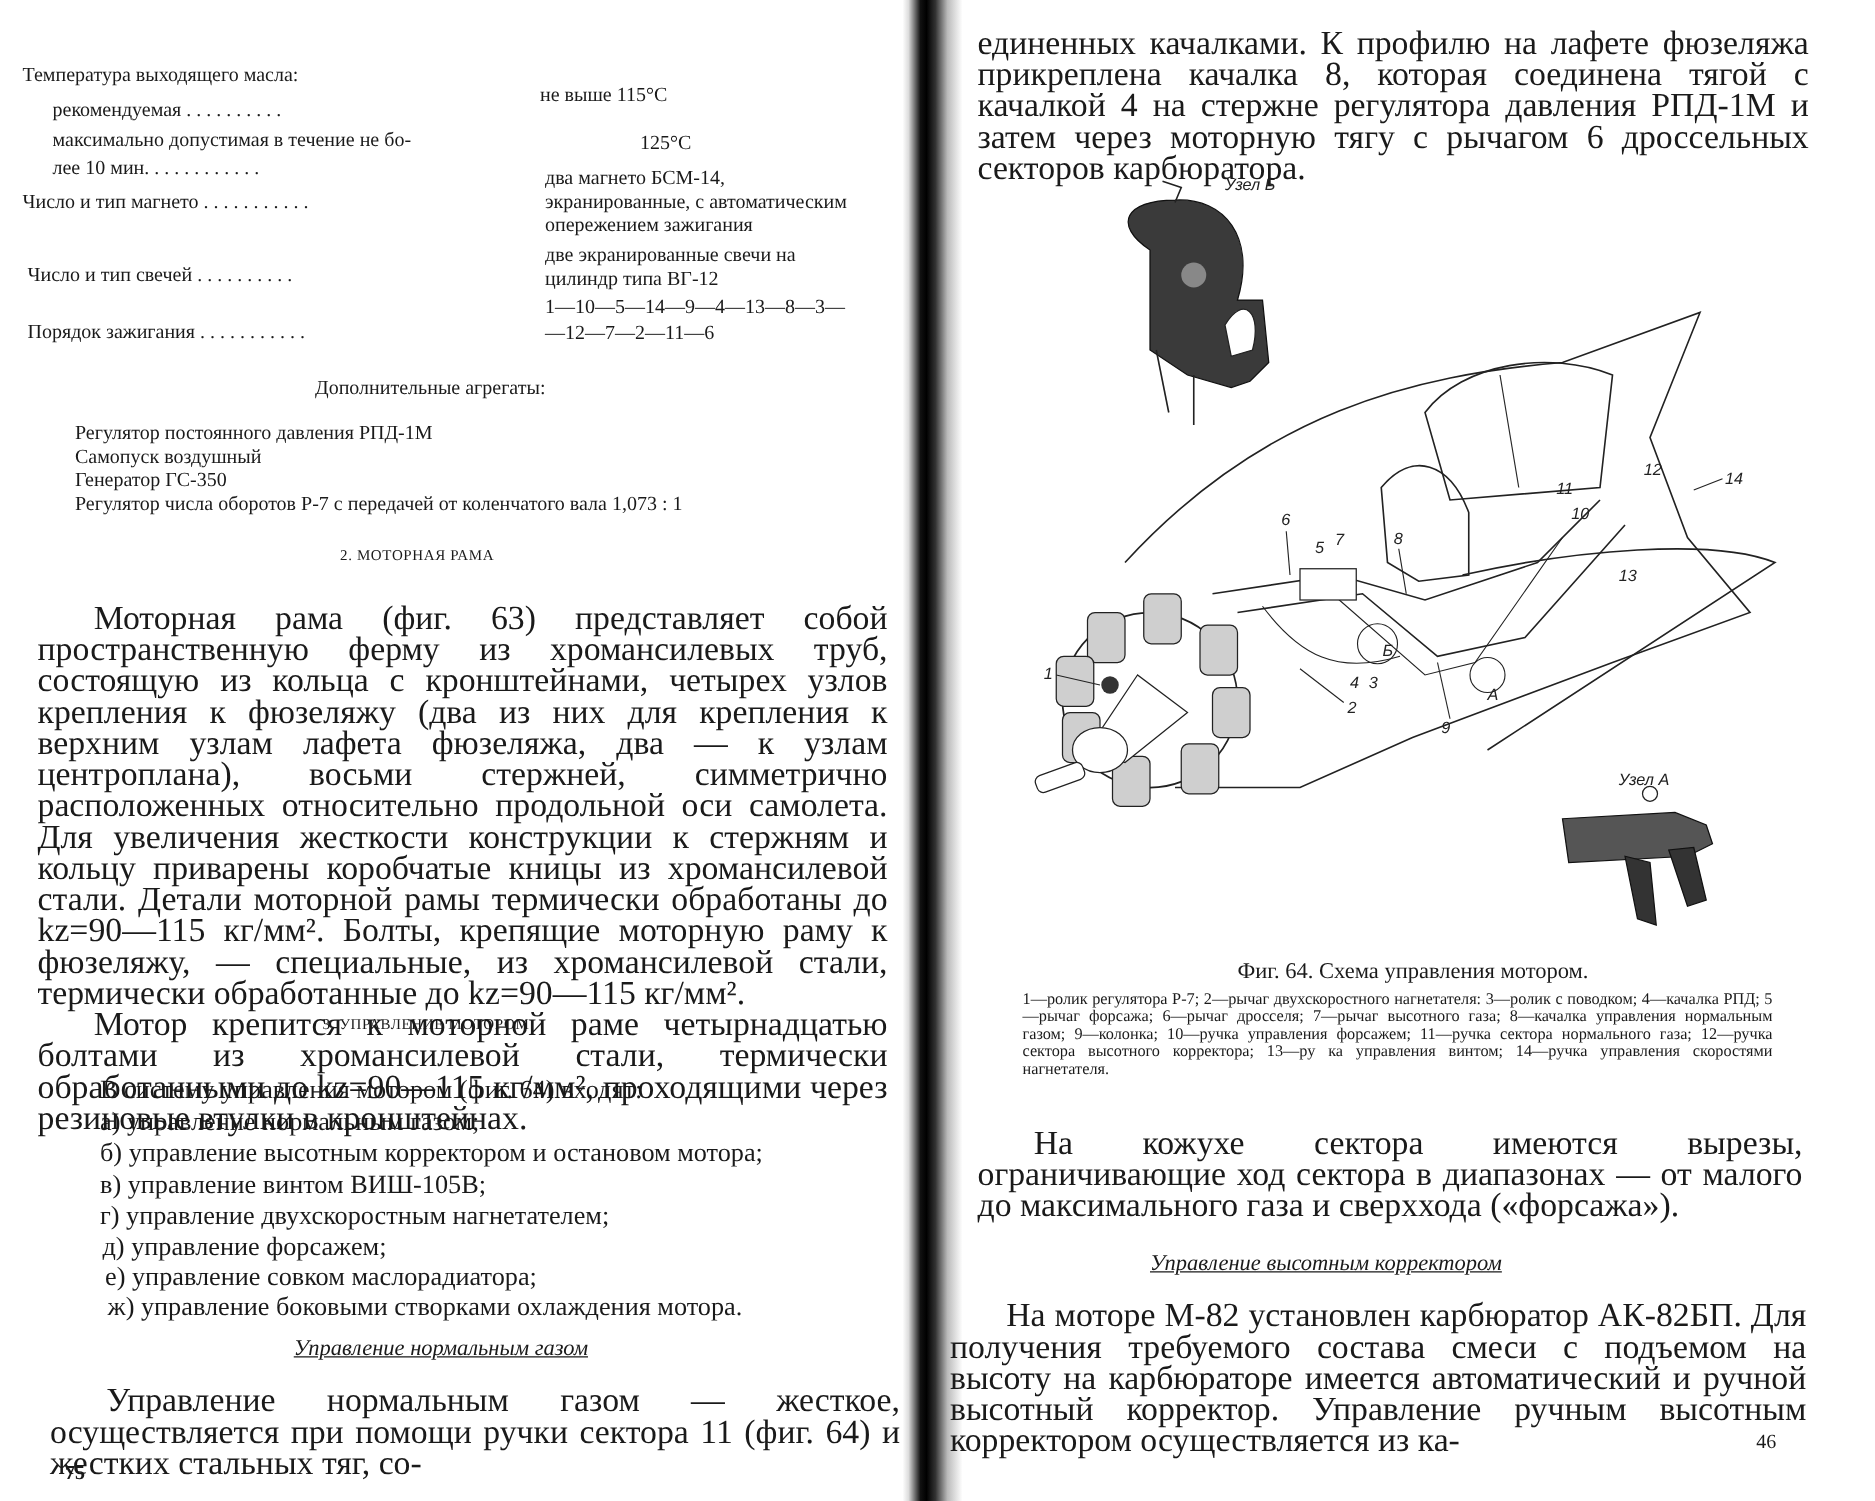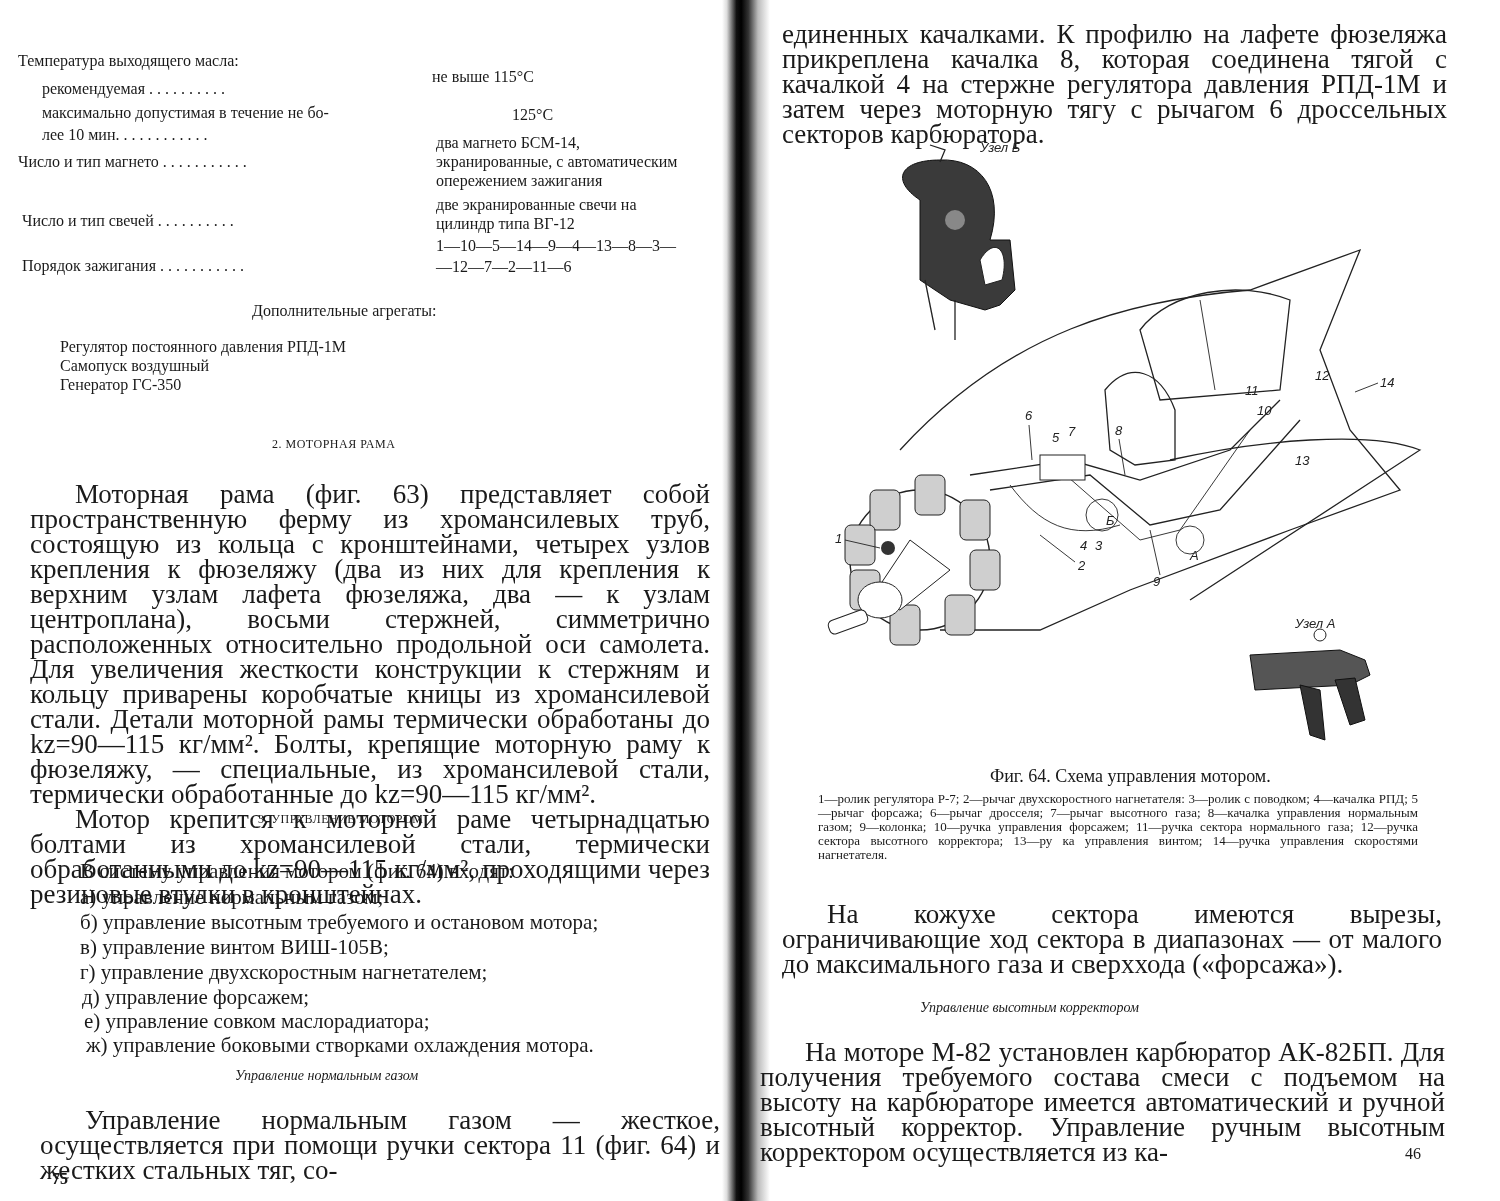--- a/index.html
+++ b/index.html
@@ -10,21 +10,21 @@
   #right { left:760px; width:740px; }
   .gutter { position:absolute; left:722px; top:0; width:48px; height:1201px;
     background:linear-gradient(to right, #fff 0%, #ddd 10%, #111 30%, #000 40%, #333 55%, #bbb 75%, #fff 100%); }
   .abs { position:absolute; white-space:nowrap; }
   .spec-l { font-size:16px; }
   .spec-r { font-size:16px; line-height:19px; white-space:normal; width:260px; }
   .body-text { font-size:27px; line-height:25px; text-align:justify; }
   .body-text p { margin:0; }
   .indent { text-indent:45px; }
   .heading { font-size:12px; letter-spacing:0.5px; }
-  .italic-head { font-style:italic; font-size:14px; }
+  .italic-head { font-style:italic; font-size:18px;text-decoration:underline; }
   .list-item { font-size:21px; line-height:23px; }
   .caption { font-size:18px; }
   .legend { font-size:13px; line-height:14px; text-align:justify; width:600px; white-space:normal; }
   .pagenum { font-size:16px; font-weight:bold; }
   svg .ln { fill:none; stroke:#222; stroke-width:1.3; }
   svg .lnt { fill:none; stroke:#222; stroke-width:0.9; }
   svg text { font-family:"Liberation Sans",sans-serif; font-style:italic; font-size:13px; fill:#222; }
 </style>
 </head>
 <body>
@@ -43,32 +43,33 @@
   <div class="abs spec-l" style="left:22px;top:212px">Число и тип свечей . . . . . . . . . .</div>
   <div class="abs spec-r" style="left:436px;top:195px">две экранированные свечи на цилиндр типа ВГ-12</div>
   <div class="abs spec-l" style="left:22px;top:257px">Порядок зажигания . . . . . . . . . . .</div>
   <div class="abs spec-l" style="left:436px;top:237px">1—10—5—14—9—4—13—8—3—</div>
   <div class="abs spec-l" style="left:436px;top:258px">—12—7—2—11—6</div>
 
   <div class="abs spec-l" style="left:252px;top:302px">Дополнительные агрегаты:</div>
   <div class="abs spec-l" style="left:60px;top:338px">Регулятор постоянного давления РПД-1М</div>
   <div class="abs spec-l" style="left:60px;top:357px">Самопуск воздушный</div>
   <div class="abs spec-l" style="left:60px;top:376px">Генератор ГС-350</div>
+  <div class="abs spec-l" style="left:60px;top:395px">Регулятор числа оборотов Р-7 с передачей от коленчатого вала 1,073 : 1</div>
 
   <div class="abs heading" style="left:272px;top:437px">2. МОТОРНАЯ РАМА</div>
 
   <div class="abs body-text" style="left:30px;top:482px;width:680px;white-space:normal">
     <p class="indent">Моторная рама (фиг. 63) представляет собой пространственную ферму из хромансилевых труб, состоящую из кольца с кронштейнами, четырех узлов крепления к фюзеляжу (два из них для крепления к верхним узлам лафета фюзеляжа, два — к узлам центроплана), восьми стержней, симметрично расположенных относительно продольной оси самолета. Для увеличения жесткости конструкции к стержням и кольцу приварены коробчатые кницы из хромансилевой стали. Детали моторной рамы термически обработаны до kz=90—115 кг/мм². Болты, крепящие моторную раму к фюзеляжу, — специальные, из хромансилевой стали, термически обработанные до kz=90—115 кг/мм².</p>
     <p class="indent">Мотор крепится к моторной раме четырнадцатью болтами из хромансилевой стали, термически обработанными до kz=90—115 кг/мм², проходящими через резиновые втулки в кронштейнах.</p>
   </div>
 
   <div class="abs heading" style="left:258px;top:812px">3. УПРАВЛЕНИЕ МОТОРОМ</div>
   <div class="abs list-item" style="left:80px;top:860px">В систему управления мотором (фиг. 64) входят:</div>
   <div class="abs list-item" style="left:80px;top:886px">а) управление нормальным газом;</div>
-  <div class="abs list-item" style="left:80px;top:911px">б) управление высотным требуемого и остановом мотора;</div>
+  <div class="abs list-item" style="left:80px;top:911px">б) управление высотным корректором и остановом мотора;</div>
   <div class="abs list-item" style="left:80px;top:936px">в) управление винтом ВИШ-105В;</div>
   <div class="abs list-item" style="left:80px;top:961px">г) управление двухскоростным нагнетателем;</div>
   <div class="abs list-item" style="left:82px;top:986px">д) управление форсажем;</div>
   <div class="abs list-item" style="left:86px;top:1034px">ж) управление боковыми створками охлаждения мотора.</div>
   <div class="abs list-item" style="left:84px;top:1010px">е) управление совком маслорадиатора;</div>
 
   <div class="abs italic-head" style="left:235px;top:1068px">Управление нормальным газом</div>
   <div class="abs body-text indent" style="left:40px;top:1108px;width:680px;white-space:normal">Управление нормальным газом — жесткое, осуществляется при помощи ручки сектора 11 (фиг. 64) и жестких стальных тяг, со-</div>
 
   <div class="abs pagenum" style="left:52px;top:1170px">75</div>

